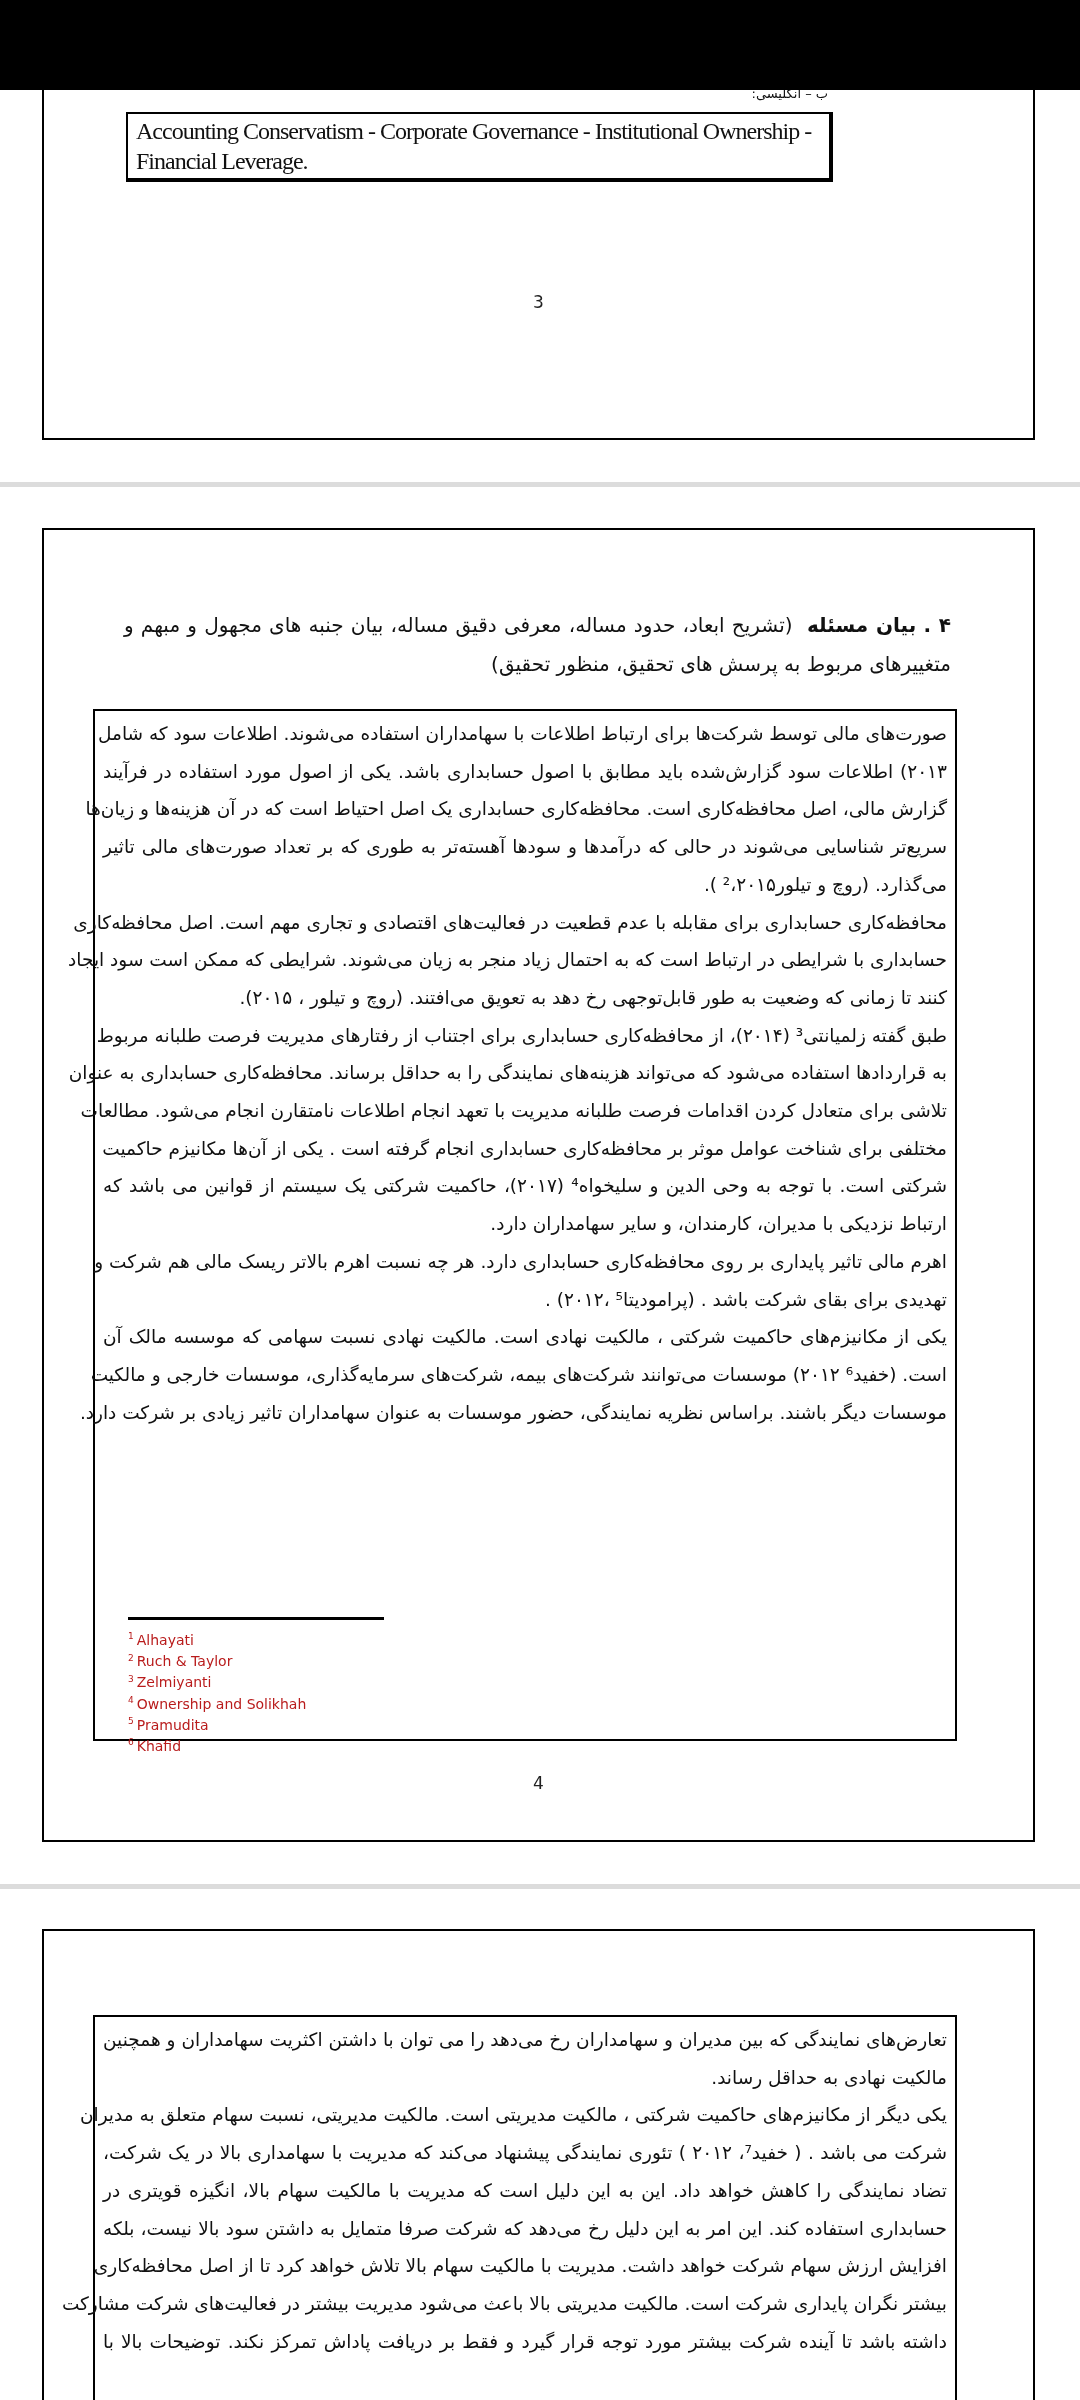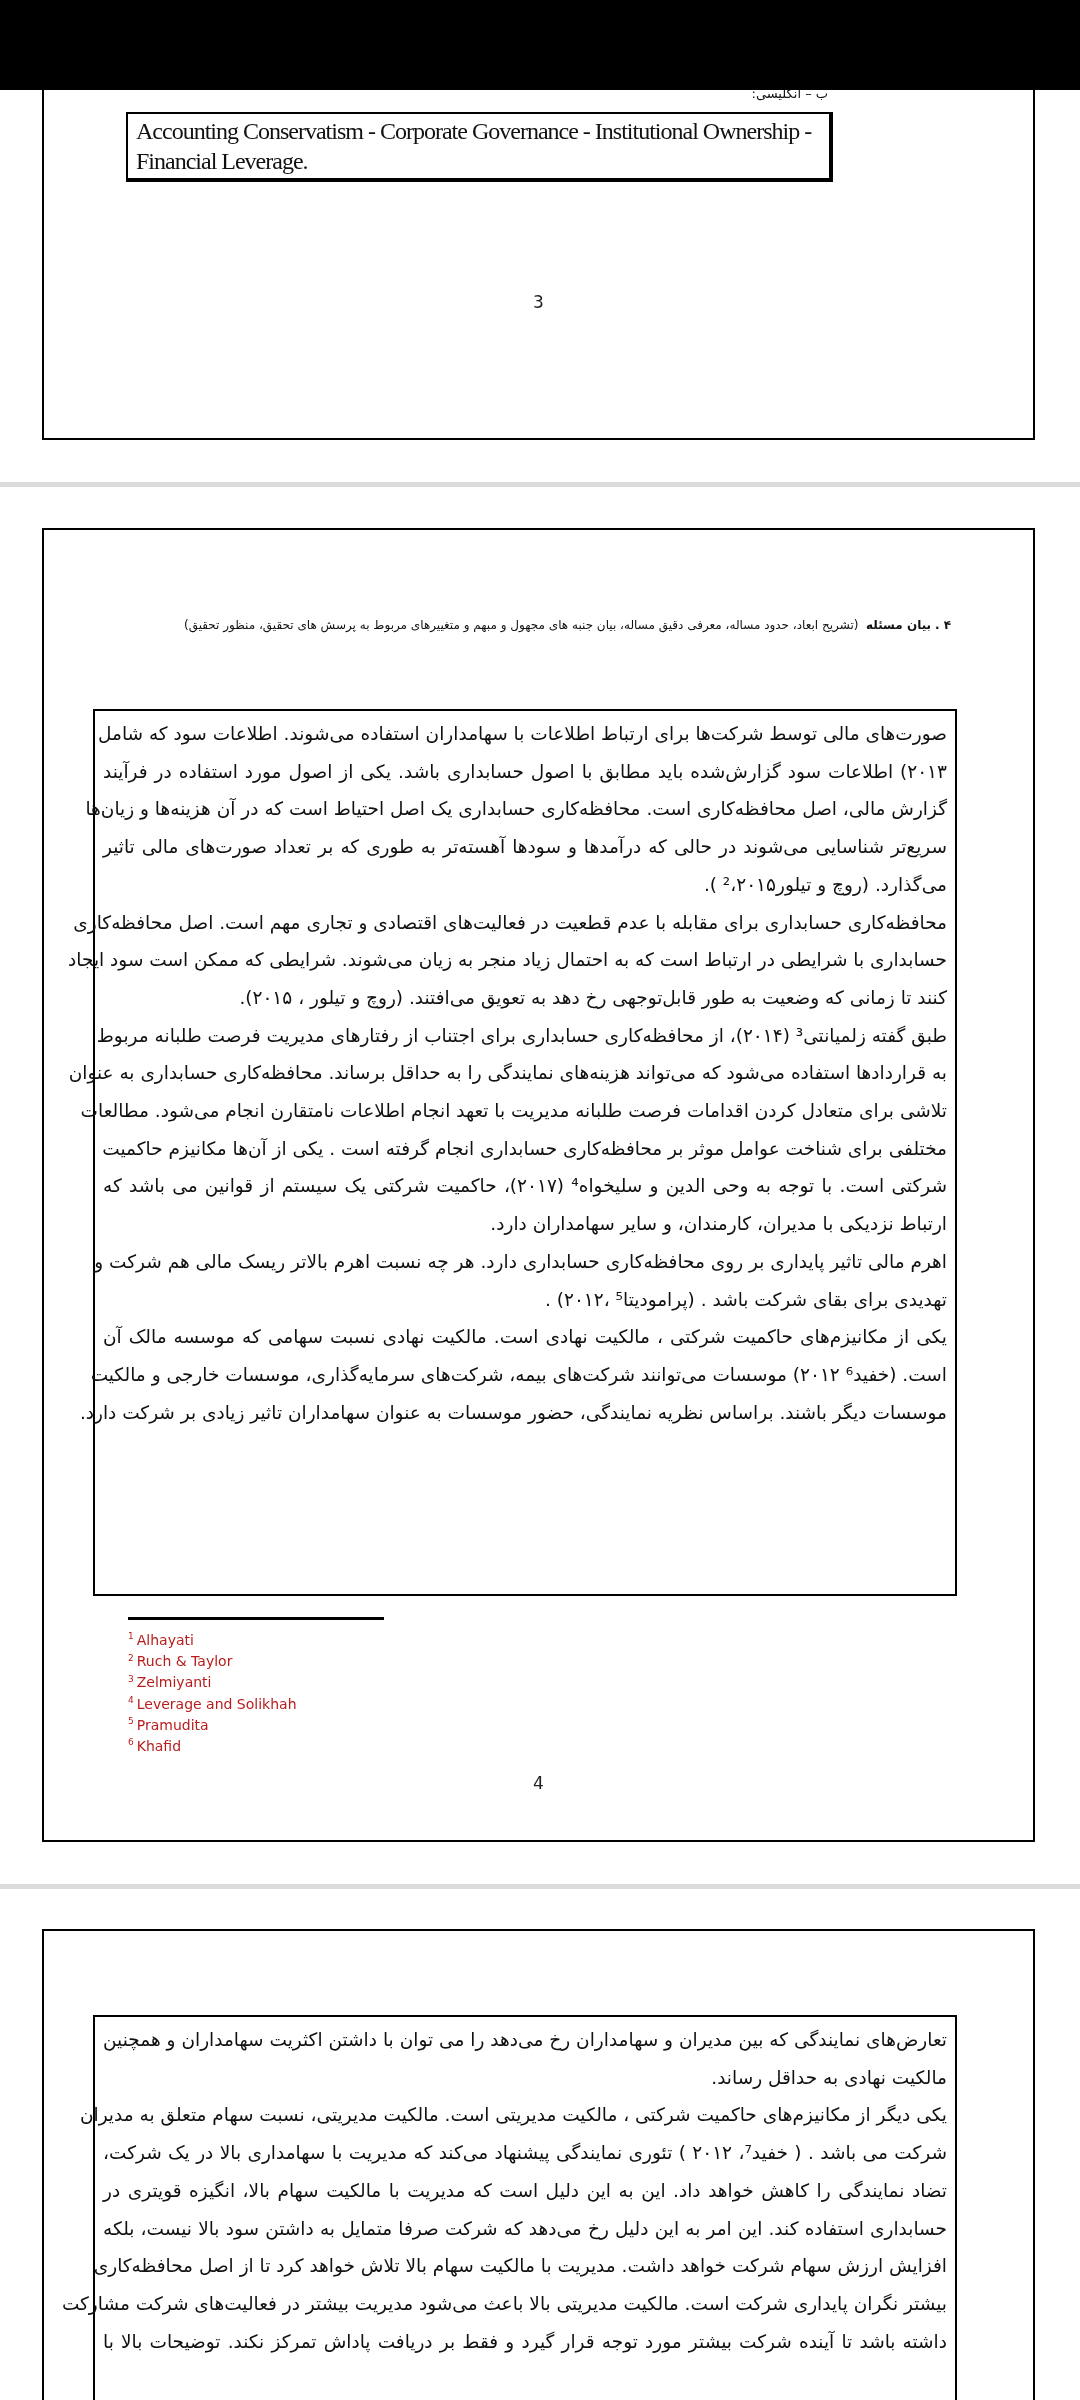--- a/index.html
+++ b/index.html
@@ -30,34 +30,34 @@
     box-sizing: border-box; padding: 2px 8px;
     font-family: "Liberation Serif", serif; font-size: 24px; line-height: 30px;
     letter-spacing: -1px; color: #111;
   }
   #page3 .page-number { top: 330px; }
   
   #page4 { top: 528px; height: 1314px; }
   .section-heading {
     position: absolute; left: 80px; right: 82px; top: 76px;
     direction: rtl; text-align: justify; text-align-last: right;
-    font-family: "DejaVu Sans", sans-serif; font-size: 12px; line-height: 39px; color: #111;
+    font-family: "DejaVu Sans", sans-serif; font-size: 20px; line-height: 39px; color: #111;
   }
   .section-heading b { font-weight: bold; }
   .body-box {
     position: absolute; left: 49px; width: 864px;
     border: 2px solid #000; box-sizing: border-box;
     padding: 4px 8px 4px 8px;
     direction: rtl;
     font-family: "DejaVu Sans", sans-serif; font-size: 18.5px; line-height: 37.7px; color: #111;
   }
   .body-box p { margin: 0; text-align: justify; }
   .body-box p .ln { display: block; text-align: justify; text-align-last: justify; white-space: nowrap; }
   .body-box p .ln.last { text-align-last: right; }
-  #page4 .body-box { top: 179px; height: 887px; }
+  #page4 .body-box { top: 179px; height: 1032px; }
   sup { font-size: 10px; line-height: 0; }
   .footnote-rule { position: absolute; left: 84px; top: 1087px; width: 256px; height: 3px; background: #000; }
   .footnotes {
     position: absolute; left: 84px; top: 1100px;
     font-family: "DejaVu Sans", sans-serif; font-size: 14px; line-height: 21.2px; color: #b91c1c;
   }
   .footnotes sup { font-size: 9px; margin-right: 3px; }
   #page4 .page-number { top: 1243px; }
   
   #page5 { top: 1929px; height: 520px; }
@@ -111,21 +111,21 @@
         <span class="ln">یکی از مکانیزم‌های حاکمیت شرکتی ، مالکیت نهادی است. مالکیت نهادی نسبت سهامی که موسسه مالک آن</span>
         <span class="ln">است. (خفید⁶ ۲۰۱۲) موسسات می‌توانند شرکت‌های بیمه، شرکت‌های سرمایه‌گذاری، موسسات خارجی و مالکیت</span>
         <span class="ln last">موسسات دیگر باشند. براساس نظریه نمایندگی، حضور موسسات به عنوان سهامداران تاثیر زیادی بر شرکت دارد.</span>
       </p>
     </div>
   <div class="footnote-rule"></div>
   <div class="footnotes" id="fn4">
       <div><sup>1</sup><span>Alhayati</span></div>
       <div><sup>2</sup><span>Ruch &amp; Taylor</span></div>
       <div><sup>3</sup><span>Zelmiyanti</span></div>
-      <div><sup>4</sup><span>Leverage and Solikhah</span></div>
+      <div><sup>4</sup><span>Ownership and Solikhah</span></div>
       <div><sup>5</sup><span>Pramudita</span></div>
       <div><sup>6</sup><span>Khafid</span></div>
     </div>
   <div class="page-number">4</div>
 </div>
 
 <div class="separator" style="top:1884px"></div>
 
 <div class="page" id="page5">
   <div class="body-box" id="box5">

